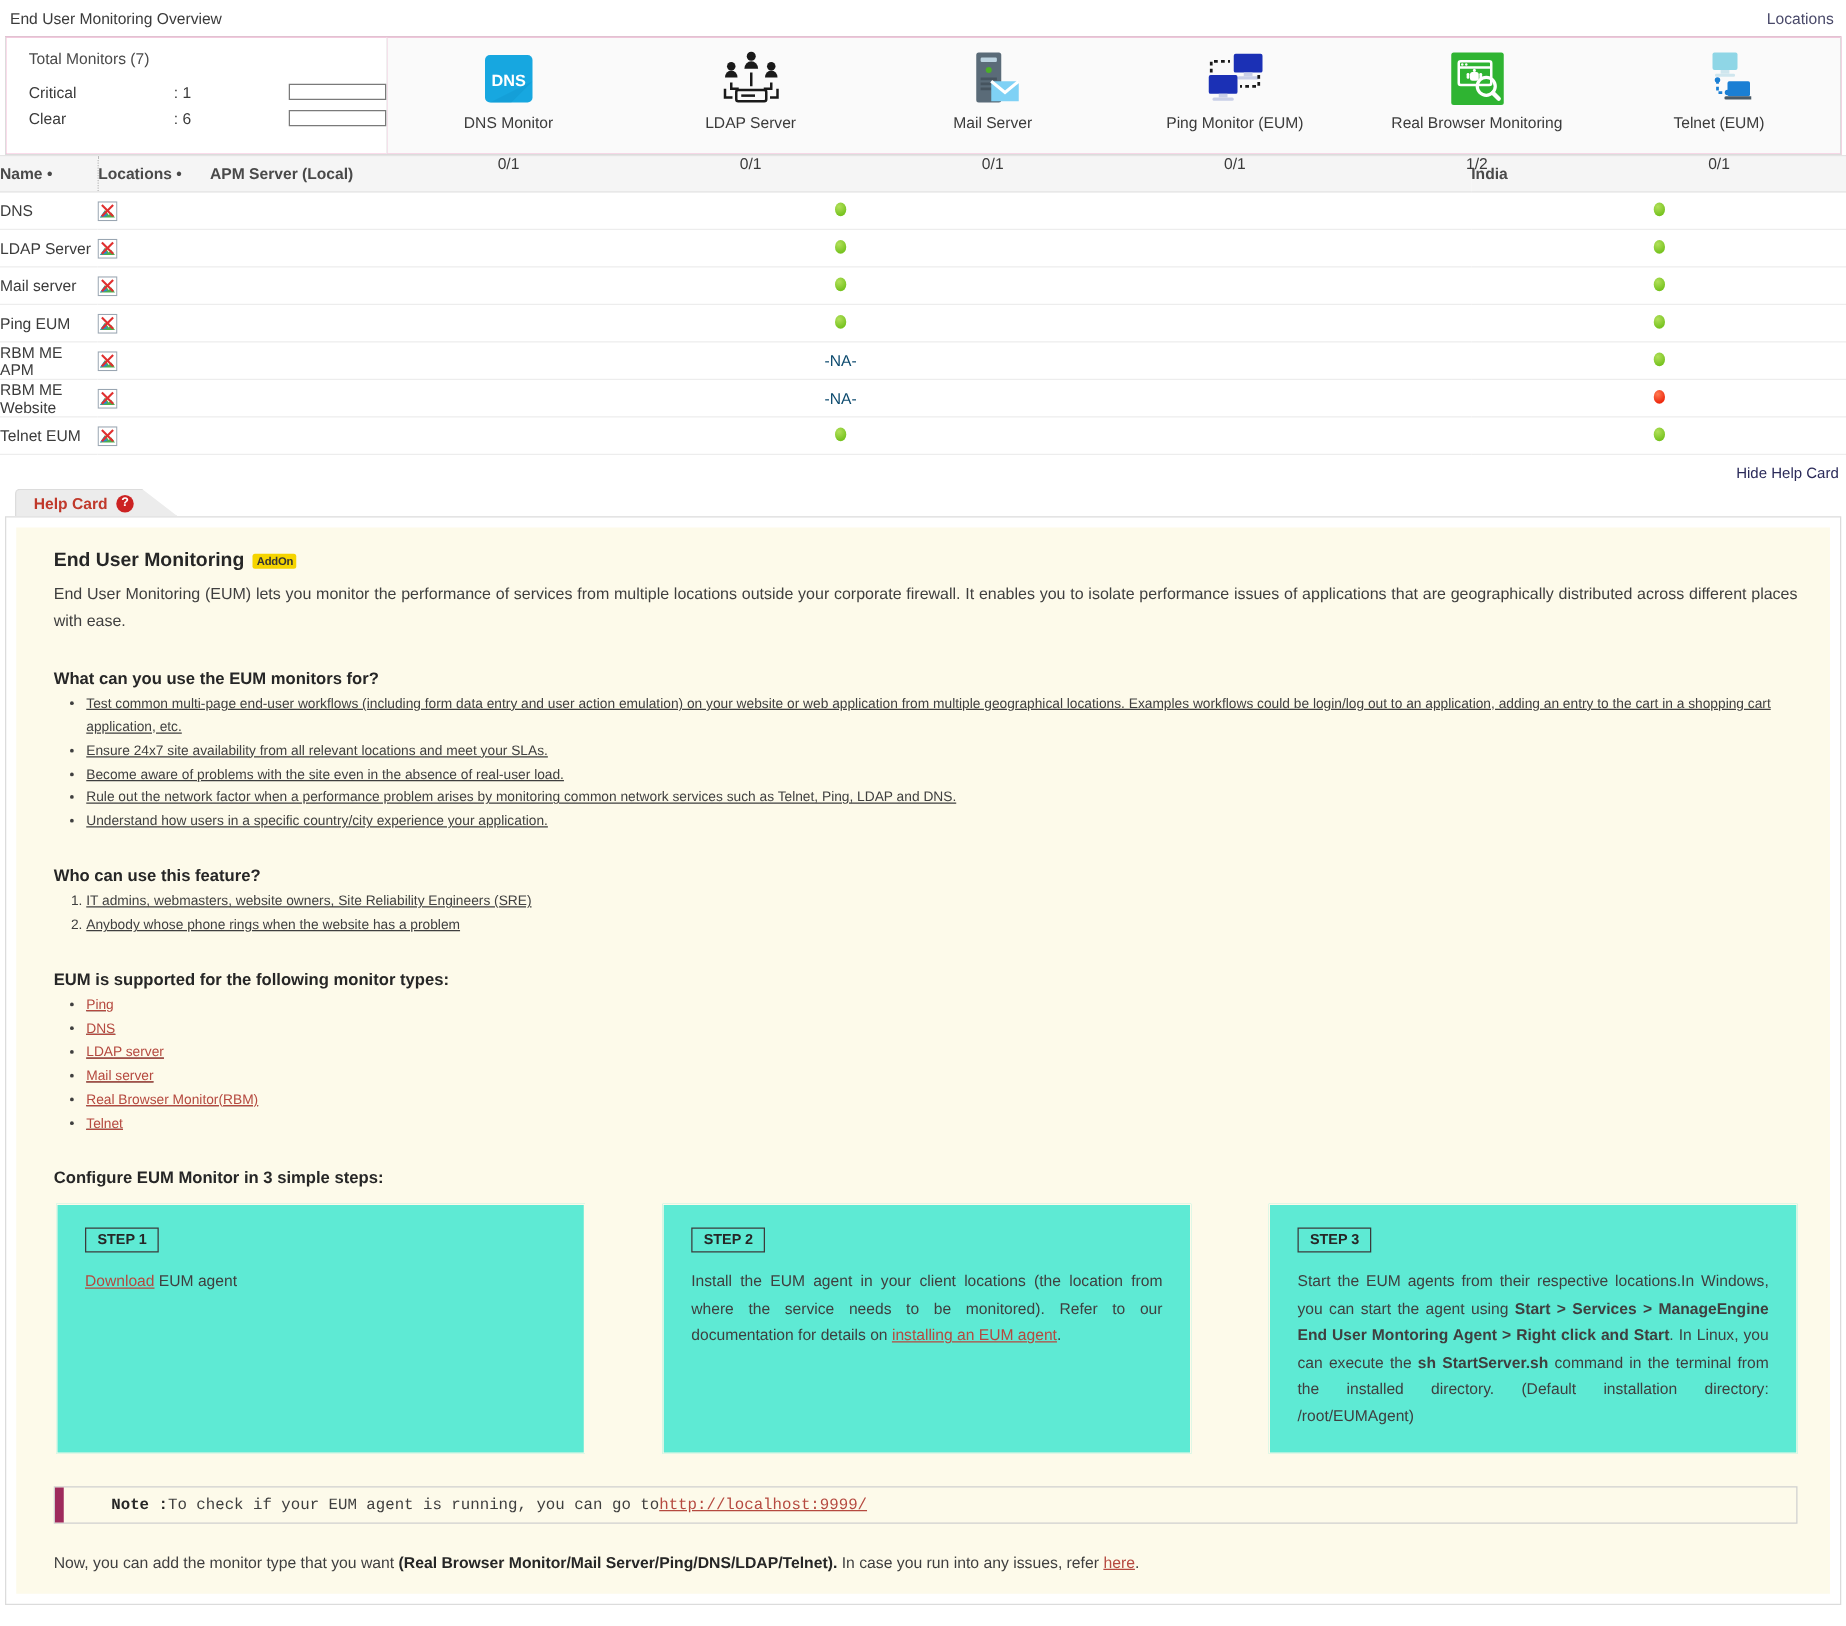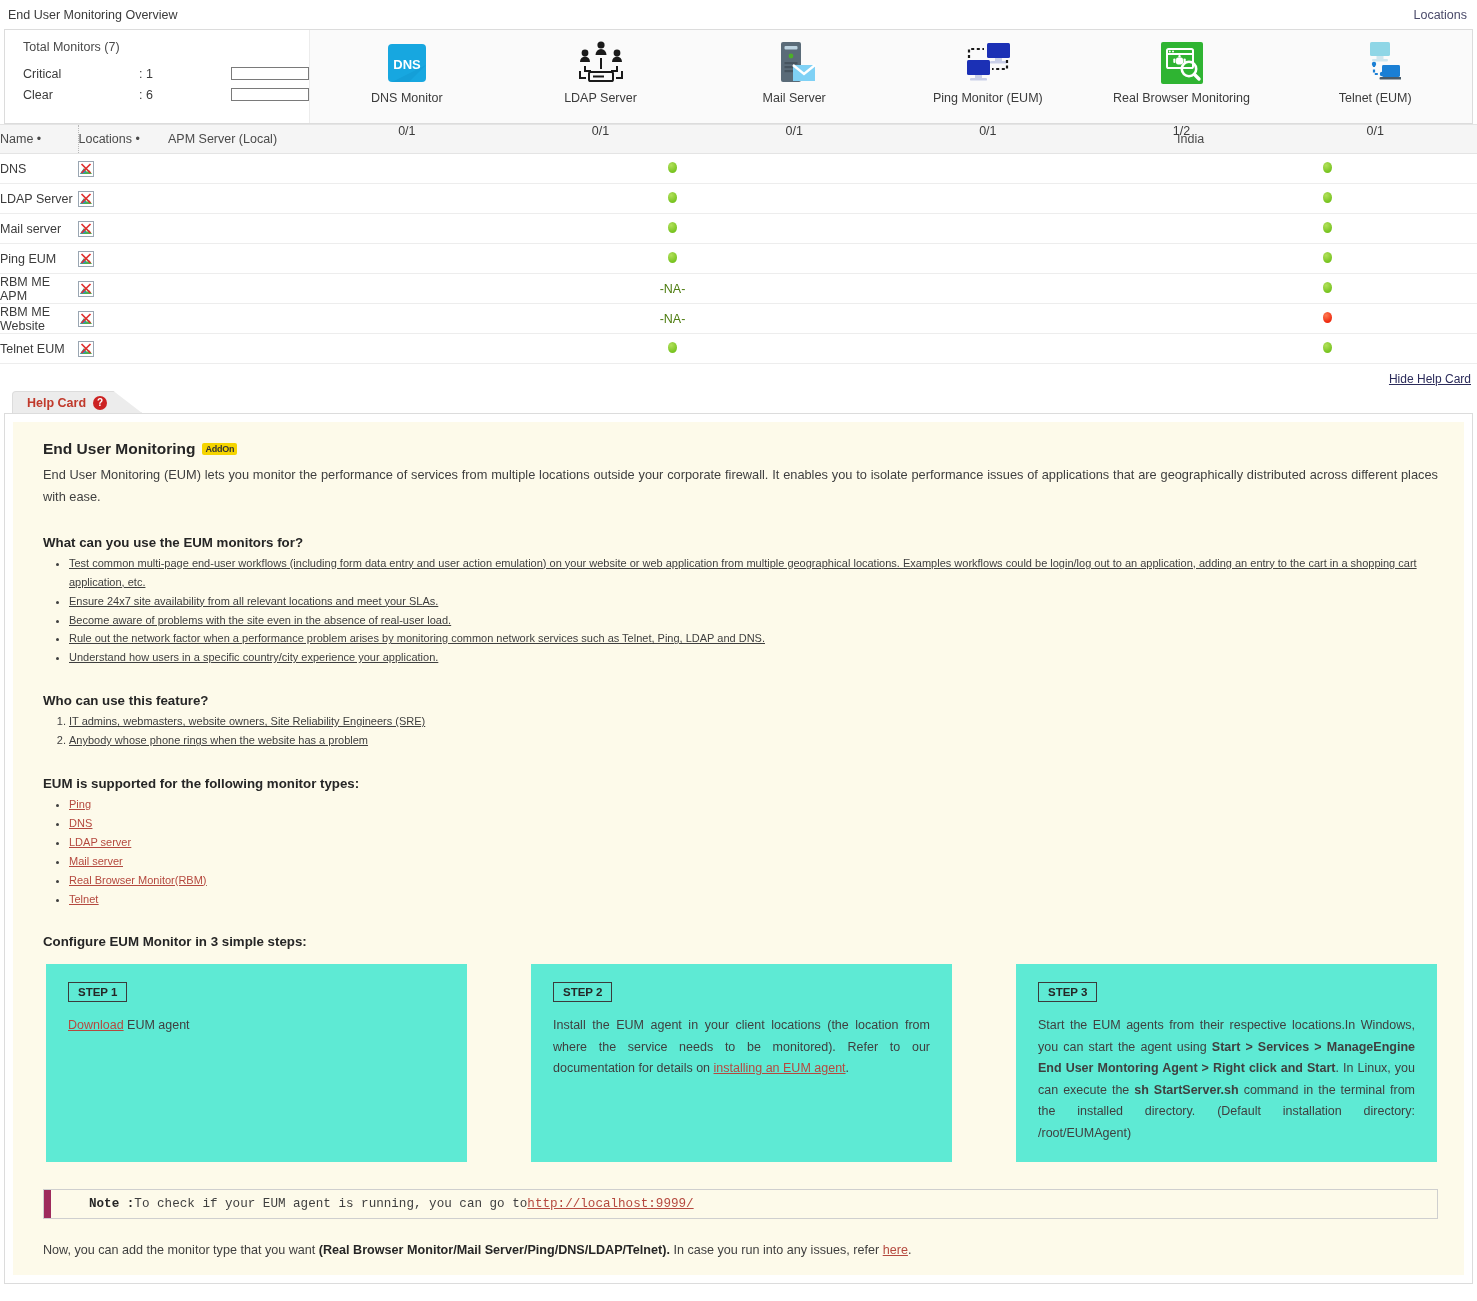--- a/index.html
+++ b/index.html
@@ -63,21 +63,21 @@
     cursor: pointer;
   }
   .mon-ico { height: 50px; display: flex; align-items: center; justify-content: center; }
   .mon-name { font-size: 12.5px; color: #3b3b3b; margin-top: 3px; }
   .mon-count { font-size: 12.5px; color: #3b3b3b; margin-top: 19px; }
 
   
   .tbl { width: 100%; border-collapse: collapse; }
   .tbl thead th {
     background: #f5f5f5;
-    font-weight: normal;
+    font-weight: bold;
     font-size: 12.5px;
     color: #4a4a4a;
     text-align: left;
     height: 29px;
     border-bottom: 1px solid #e4e4e4;
     border-top: 1px solid #e4e4e4;
     padding: 0;
   }
   .th-name { padding-left: 26px; width: 78px; }
   .th-loc  { width: 90px; border-left: 1px dotted #b9b9b9; padding-left: 8px; }
@@ -92,31 +92,31 @@
   }
   .td-name { padding-left: 26px; }
   .td-loc  { padding-left: 8px; }
   .td-st   { text-align: center; }
   .dot {
     display: inline-block; width: 9px; height: 11px;
     border-radius: 50%;
   }
   .dot.clear    { background: radial-gradient(circle at 35% 30%, #b2e05a, #79c422 70%); }
   .dot.critical { background: radial-gradient(circle at 35% 30%, #ff7b52, #ee2b10 70%); }
-  .na { color: #4d7c0f; font-size: 12.5px; }
+  .na { color: #0c4a6e; font-size: 12.5px; }
 
   
   .brokenimg { display: inline-block; vertical-align: middle; }
 
   
   .hide-help-row {
     text-align: right; padding: 5px 6px 4px 0;
   }
   .hide-help {
-    font-size: 12px; color: #2b2b5a; text-decoration: underline; cursor: pointer;
+    font-size: 12px; color: #2b2b5a; cursor: pointer;
   }
 
   
   .helpcard-wrap { padding: 0 4px 4px 4px; }
   .helpcard-tab-row { position: relative; height: 22px; }
   .helpcard-tab {
     position: absolute; left: 8px; top: 0;
     height: 22px; padding: 0 34px 0 14px;
     background: #ececec;
     border-top-left-radius: 4px;

